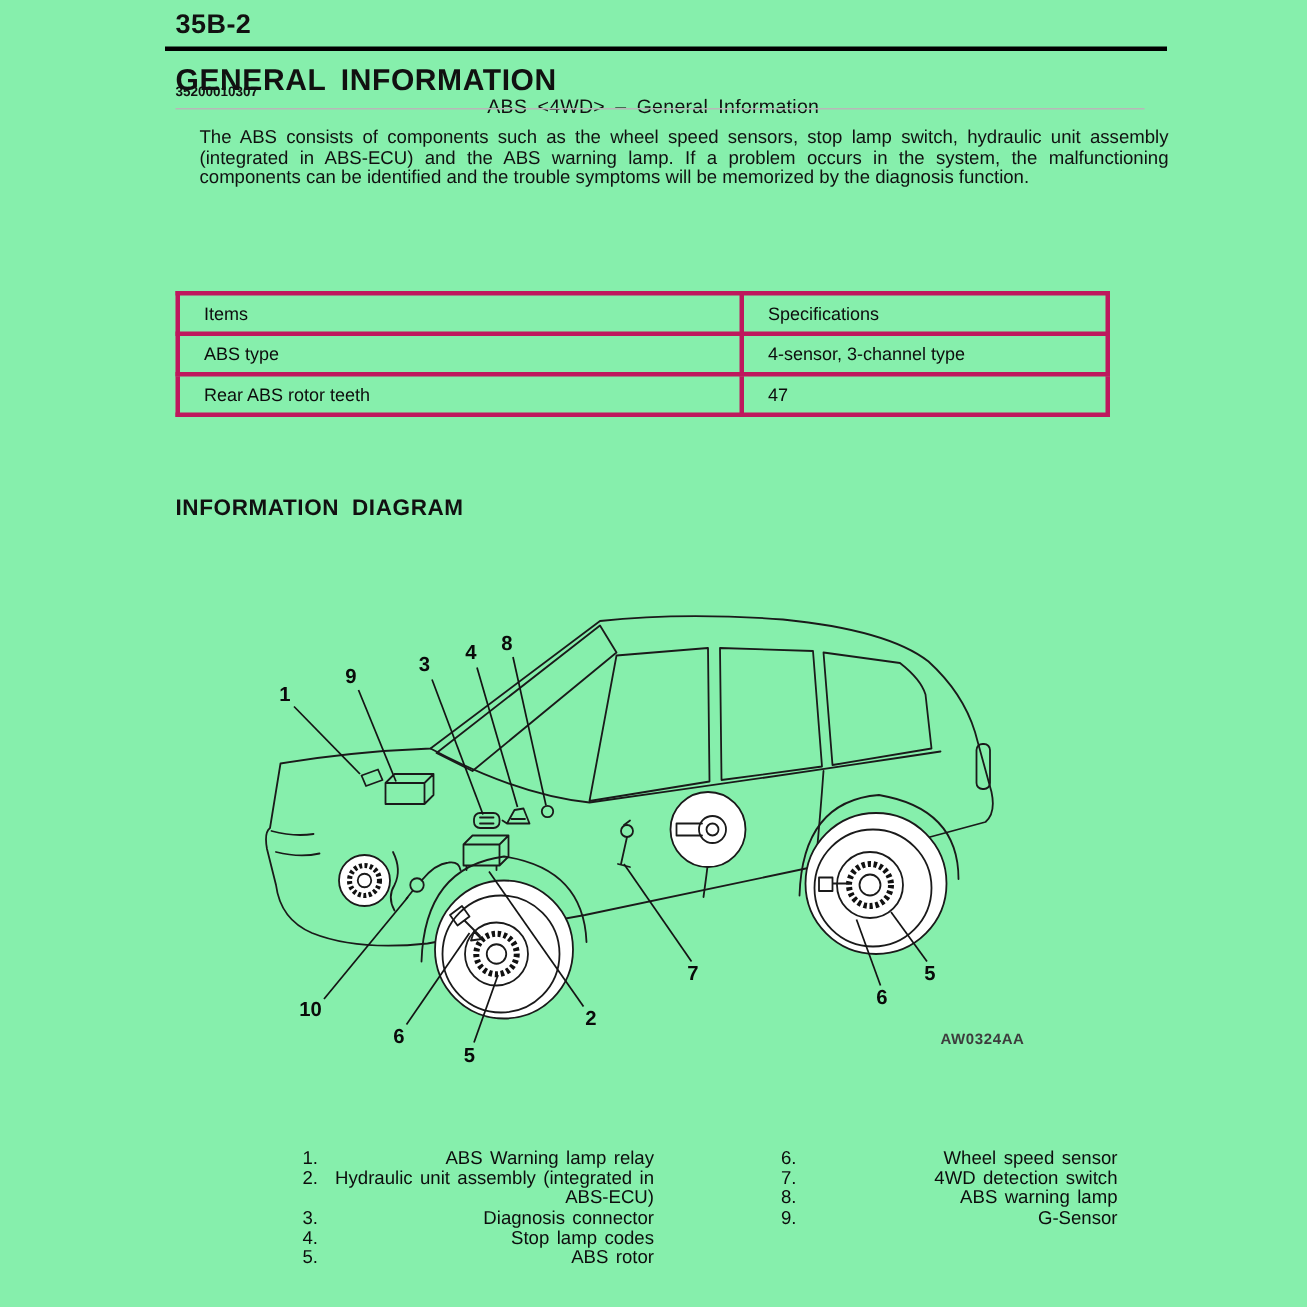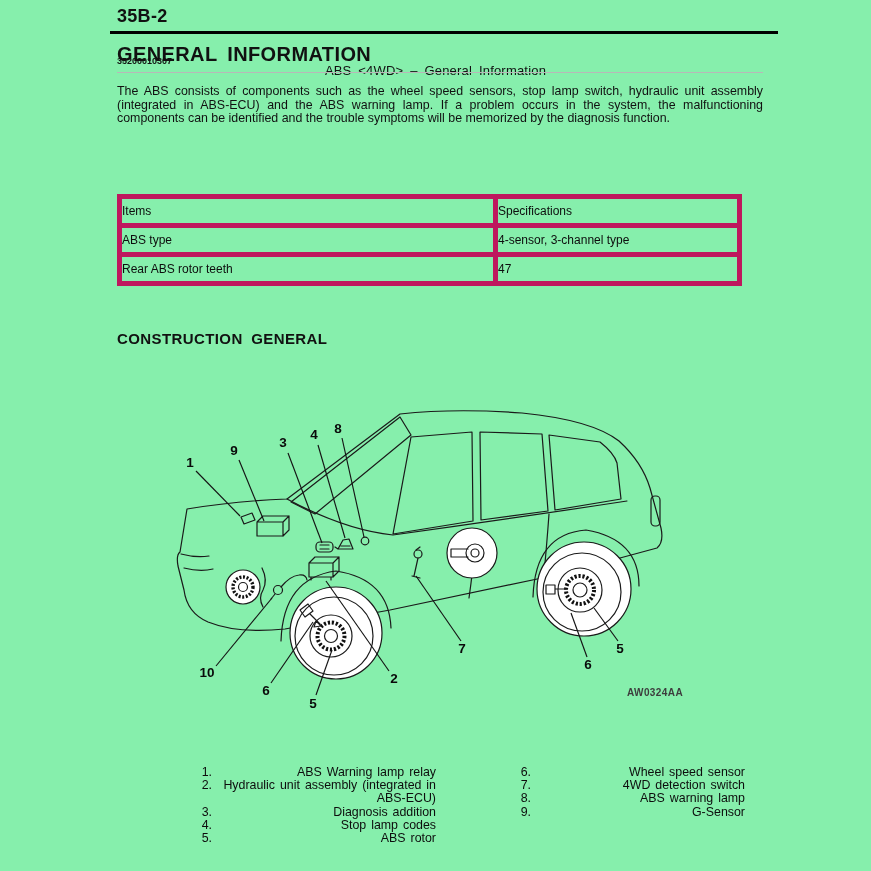--- a/index.html
+++ b/index.html
@@ -7,25 +7,25 @@
   .page{position:relative;width:871px;height:871px;background:#86efac;overflow:hidden;}
 
   .hdr-left{position:absolute;left:117px;top:6px;font-size:18px;font-weight:bold;letter-spacing:.3px;}
   .hdr-center{position:absolute;left:0;top:15px;width:871px;text-align:center;font-size:13px;font-weight:normal;letter-spacing:.2px;word-spacing:3px;margin-top:48px;}
   .hdr-rule{position:absolute;left:110px;top:31px;width:668px;height:3px;background:#000;}
 
   .sec-title{position:absolute;left:117px;top:43px;font-size:20px;font-weight:bold;letter-spacing:.4px;word-spacing:4px;}
   .sec-code{position:absolute;left:117px;top:56px;width:646px;text-align:left;font-size:9px;font-weight:bold;}
   .sec-rule{position:absolute;left:117px;top:72px;width:646px;height:1px;background:#b8b8b8;}
 
-  .intro{position:absolute;left:117px;top:85px;width:646px;display:flex;gap:12px;}
+  .intro{position:absolute;left:133px;top:85px;width:646px;display:flex;gap:12px;}
   .intro p{flex:1;margin:0;font-size:12.4px;line-height:13.5px;text-align:justify;}
 
   table.spec{position:absolute;left:117px;top:194px;width:620px;border-collapse:collapse;border:2px solid #222;table-layout:fixed;}
-  table.spec td{border:5px solid #be185d;font-size:12px;height:24px;padding:0 4px 0 0;vertical-align:middle;color:#0d0d0d;}
+  table.spec td{border:3px solid #be185d;font-size:12px;height:24px;padding:0 4px 0 16px;vertical-align:middle;color:#0d0d0d;}
   table.spec col.c1{width:376px;}
   table.spec col.c2{width:244px;}
 
   .cons-title{position:absolute;left:117px;top:330px;font-size:15px;font-weight:bold;letter-spacing:.4px;word-spacing:4px;}
 
   .diagram{position:absolute;left:150px;top:400px;width:560px;height:320px;}
   .diagram svg{display:block;}
   .ln{stroke:#1a1a1a;stroke-width:1.2;fill:none;stroke-linecap:round;stroke-linejoin:round;}
   .wf{fill:#fff;}
   .teeth{stroke:#111;fill:none;}
@@ -72,21 +72,21 @@
           <td>ABS type</td>
           <td>4-sensor, 3-channel type</td>
         </tr>
         <tr>
           <td>Rear ABS rotor teeth</td>
           <td>47</td>
         </tr>
       </tbody>
   </table>
 
-  <div class="cons-title">CONSTRUCTION GENERAL</div>
+  <div class="cons-title">INFORMATION DIAGRAM</div>
 
   <div class="diagram">
     <svg width="560" height="320" viewBox="0 0 560 320">
 
       <path class="ln" d="M 30,152 L 37,109 Q 85,101 137,99 L 250,14 Q 305,8 372,13 Q 442,20 469,41 Q 492,62 500,88 L 511,128 Q 514,142 507,148 L 470,158 L 392,178 L 240,210 L 135,229 Q 88,234 58,222 Q 37,213 34,190 L 28,166 Q 26,155 30,152 Z"></path>
       <path class="ln" d="M 31,154 Q 46,158 59,156"></path>
       <path class="ln" d="M 34,168 Q 50,172 63,169"></path>
       <path class="ln" d="M 137,99 Q 195,130 243,135 Q 365,118 477,101"></path>
       <path class="ln" d="M 141,102 L 250,17 L 261,35 L 165,114 Z"></path>
       <path class="ln" d="M 243,134 L 261,37 L 322,32 L 323,121 Z"></path>
@@ -173,21 +173,21 @@
         <div class="lg-item">
           <span class="lg-num">1.</span>
           <span class="lg-text">ABS Warning lamp relay</span>
         </div>
         <div class="lg-item">
           <span class="lg-num">2.</span>
           <span class="lg-text">Hydraulic unit assembly (integrated in ABS-ECU)</span>
         </div>
         <div class="lg-item">
           <span class="lg-num">3.</span>
-          <span class="lg-text">Diagnosis addition</span>
+          <span class="lg-text">Diagnosis connector</span>
         </div>
         <div class="lg-item">
           <span class="lg-num">4.</span>
           <span class="lg-text">Stop lamp codes</span>
         </div>
         <div class="lg-item">
           <span class="lg-num">5.</span>
           <span class="lg-text">ABS rotor</span>
         </div>
       </div>

